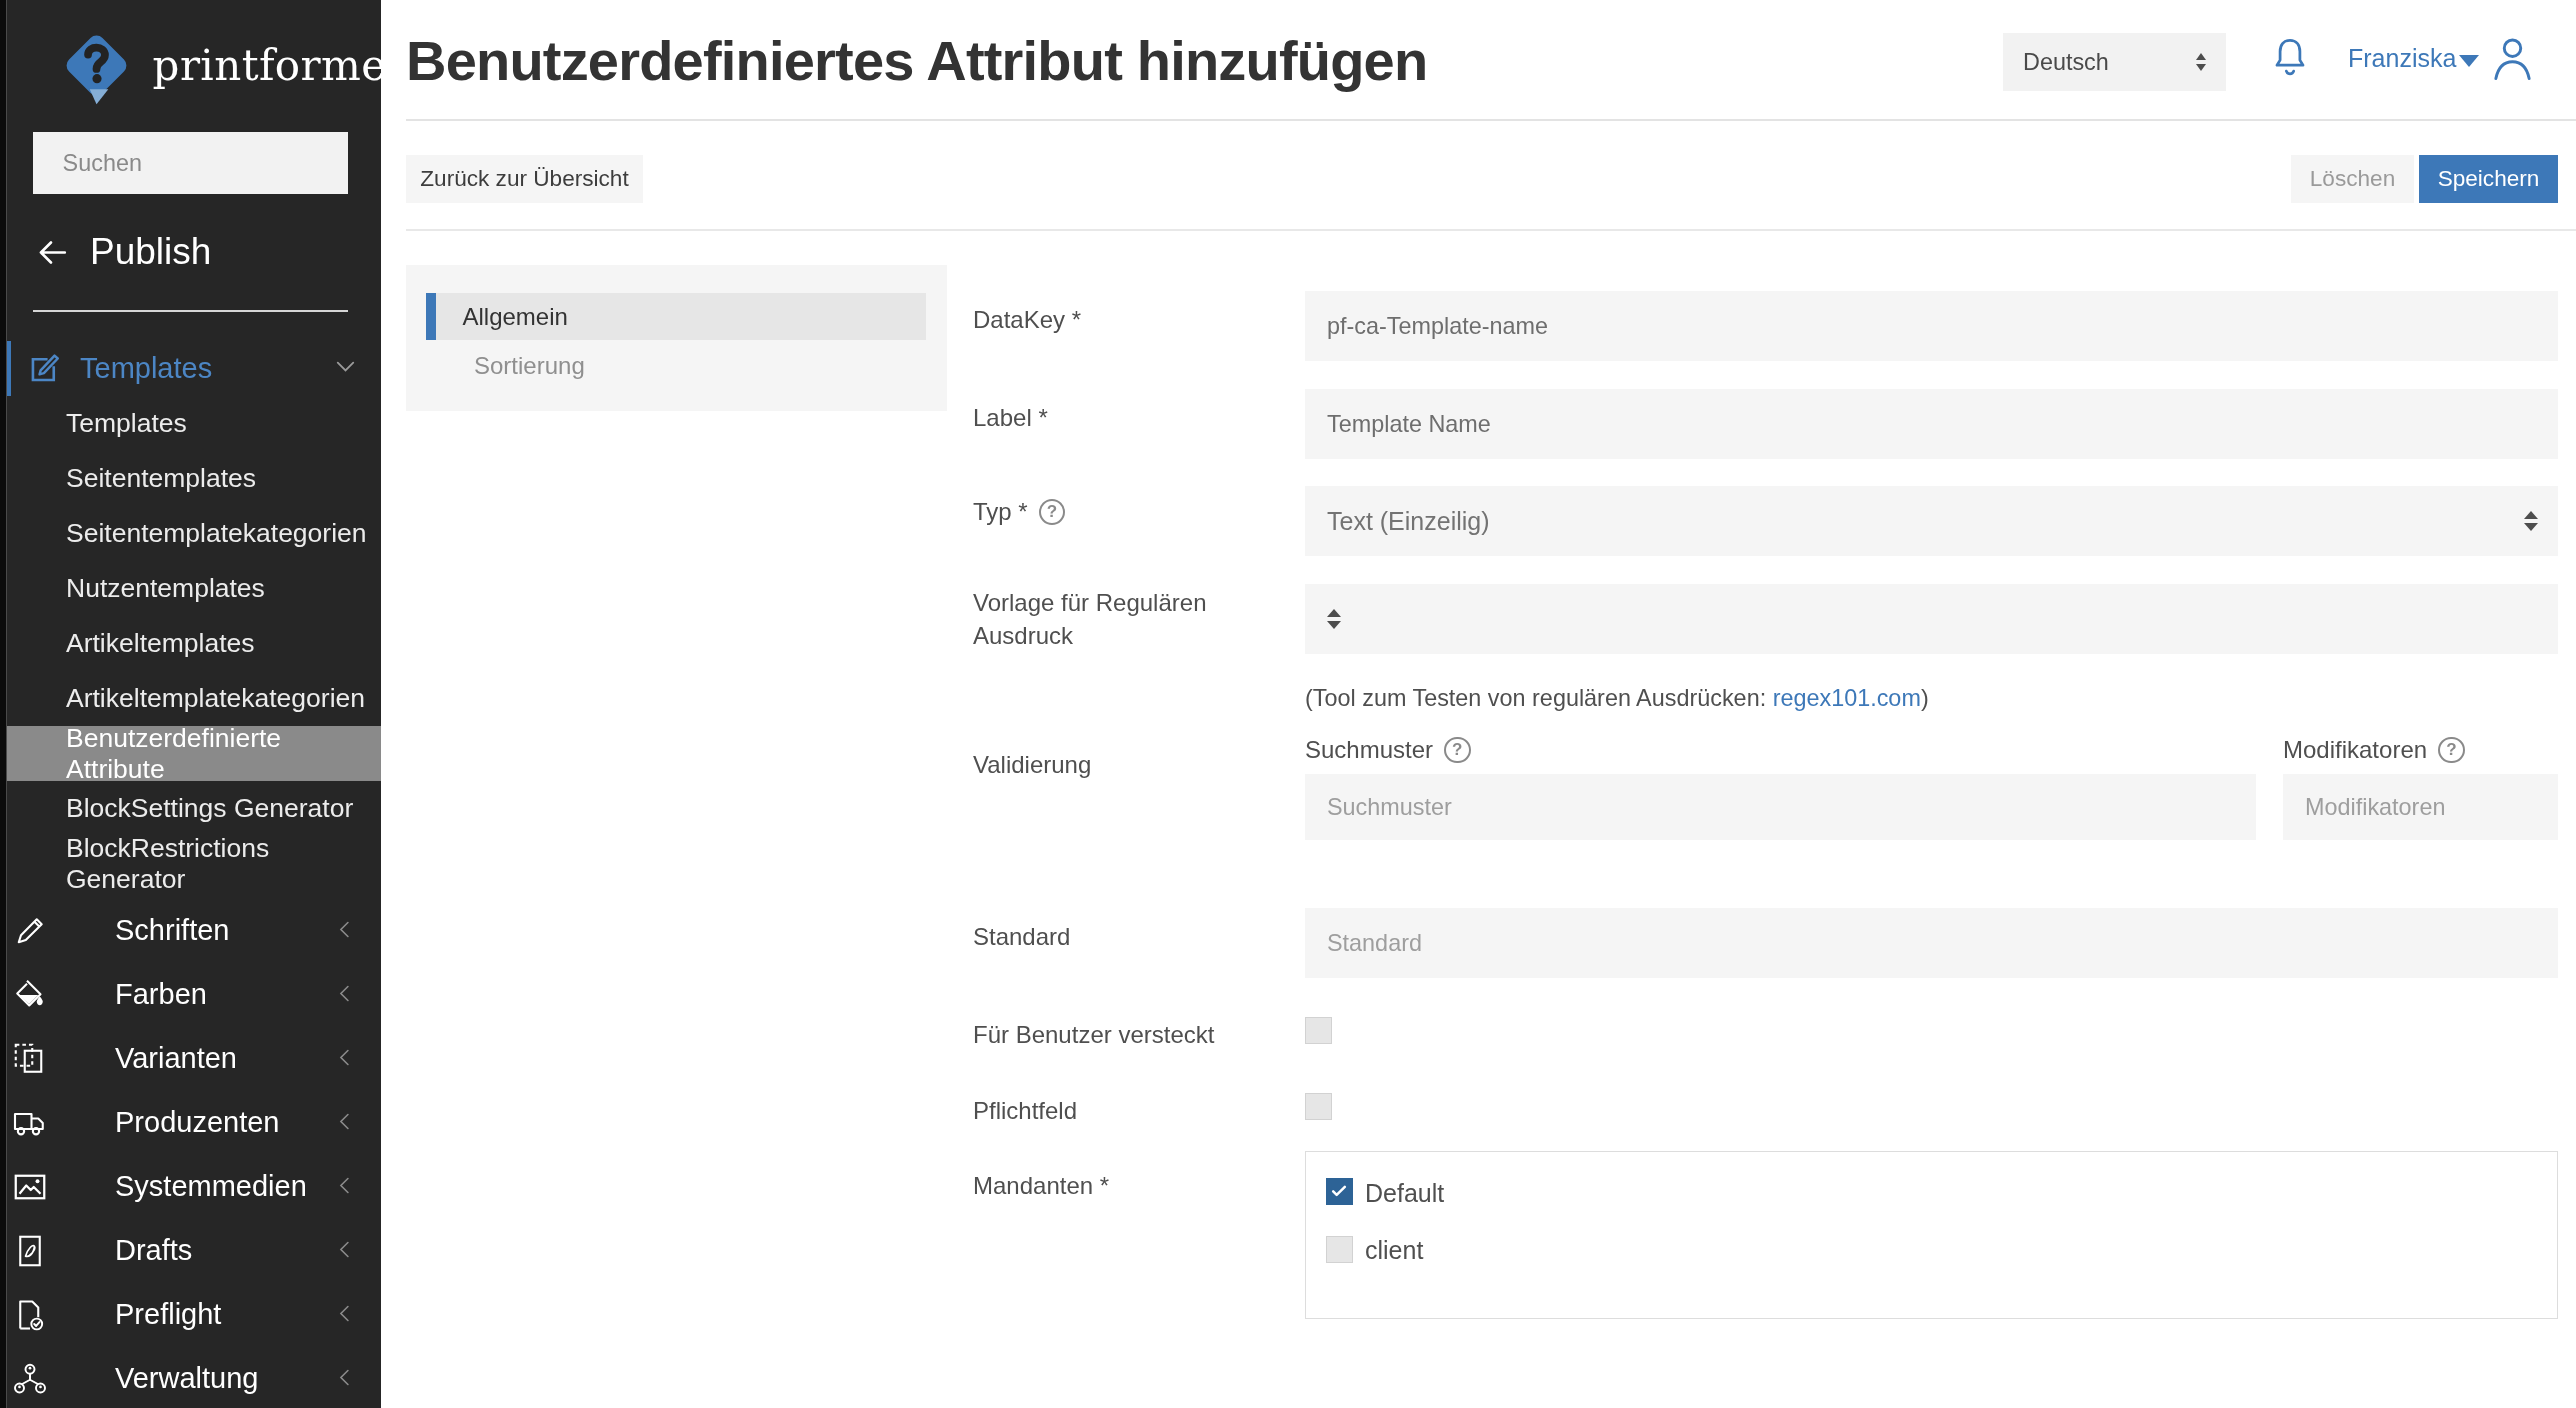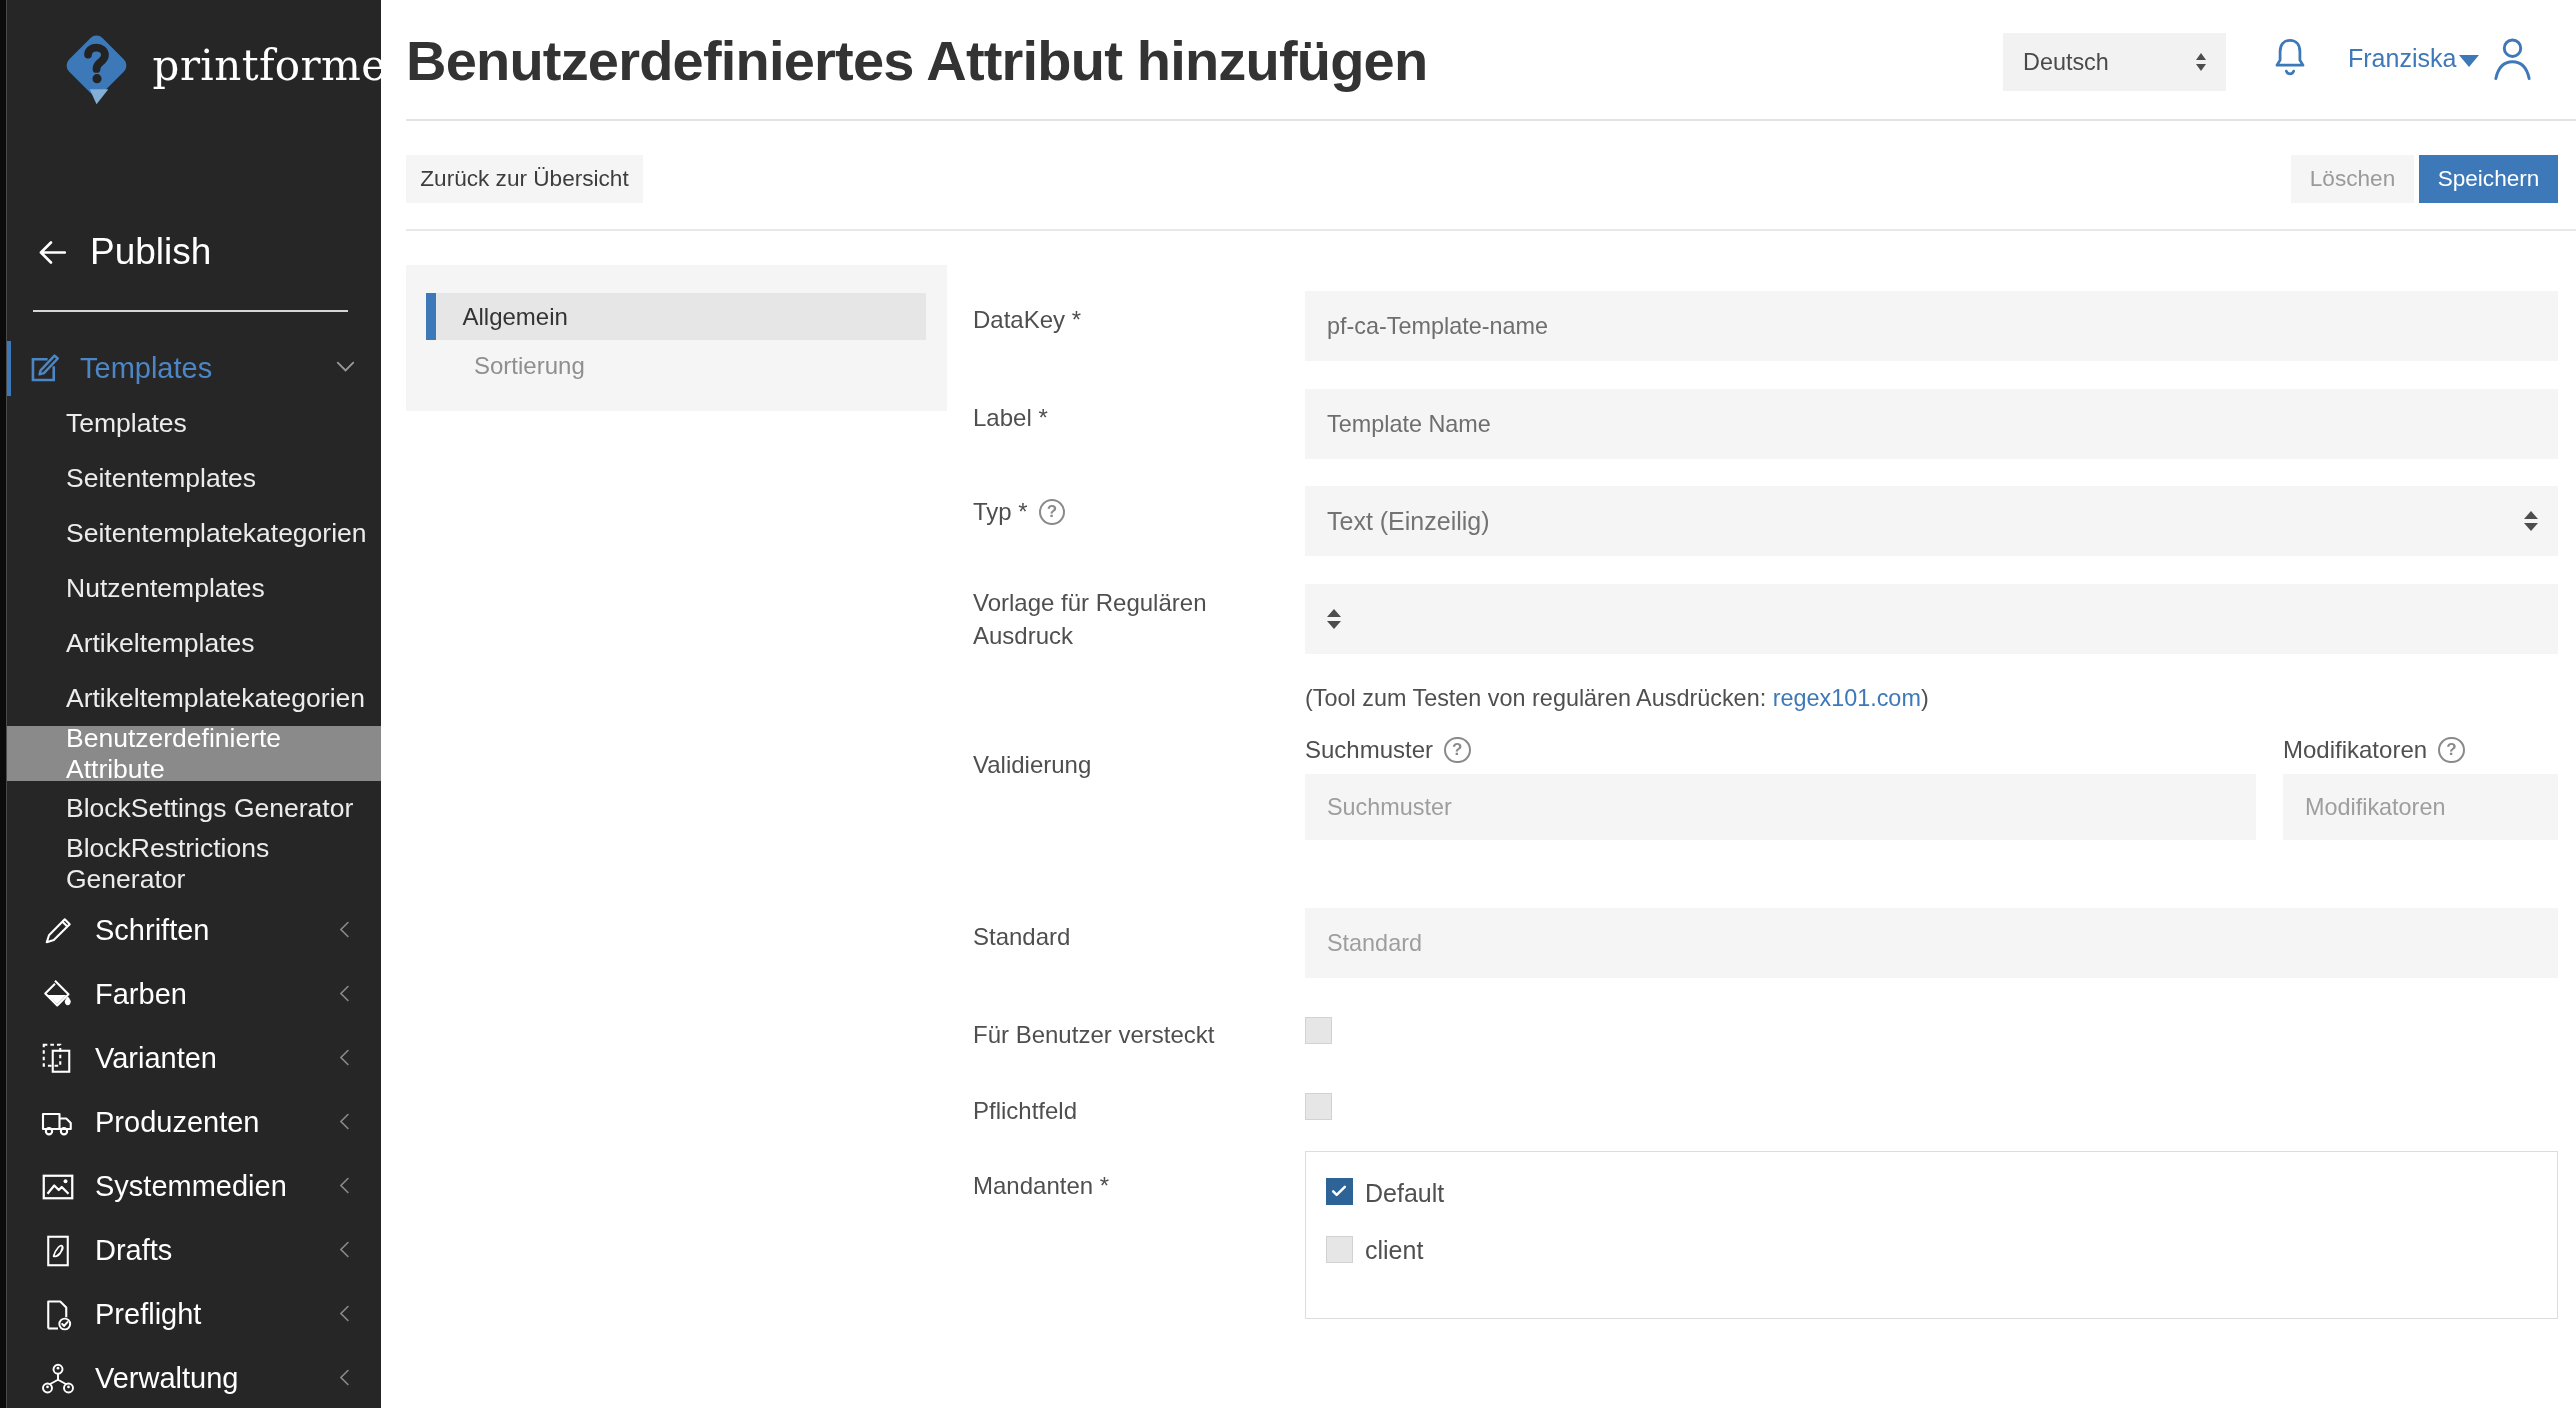--- a/index.html
+++ b/index.html
@@ -27,21 +27,21 @@
   .nav { position:absolute; left:0; top:340px; width:381px; }
   .group-header { position:relative; height:56px; display:flex; align-items:center; padding-left:26px; cursor:pointer; }
   .group-header .bluebar { position:absolute; left:0; top:0.8px; width:11px; height:55px; background:#3d78b8; }
   .group-header .glabel { margin-left:17px; color:#4c86c5; font-size:29px; }
   .group-header .chev { position:absolute; right:20px; top:50%; transform:translateY(-50%); }
 
   .subitem { height:55px; display:flex; align-items:center; padding-left:66px; font-size:26.5px; color:#ececec; cursor:pointer; }
   .subitem.active { background:#8a8a8a; color:#fff; }
 
   .nav-spacer { height:7.8px; }
-  .section { position:relative; height:64px; display:flex; align-items:center; padding-left:40px; cursor:pointer; }
+  .section { position:relative; height:64px; display:flex; align-items:center; padding-left:12px; cursor:pointer;gap:48px; }
   .section .icon { width:36px; height:36px; flex:0 0 36px; display:flex; }
   .section .slabel { margin-left:19px; color:#fff; font-size:29px; }
   .section .chevl { position:absolute; right:22px; top:50%; transform:translateY(-50%); }
 
   
   .main { position:absolute; left:381px; top:0; width:2195px; height:1408px; background:#fff; }
 
   .page-title { position:absolute; left:25px; top:28px; font-size:56px; font-weight:700; color:#333; letter-spacing:-0.8px; }
 
   .lang-select { position:absolute; left:1622px; top:33px; width:223px; height:58px; background:#f2f2f2; display:flex; align-items:center; padding:0 20px; cursor:pointer; }
@@ -105,20 +105,27 @@
   <div class="logo">
     <svg viewBox="0 0 48 48">
       <rect x="10" y="10" width="28" height="28" rx="5" transform="rotate(45 24 24)" fill="#3d78b8"></rect>
       <path d="M20 38 L31 38 L24 47 Z" fill="#85aed6"></path>
       <path d="M19 17.5c0-5.5 10-5.5 10 0.3 0 4.4-5 3.7-5 8.2" stroke="#232323" stroke-width="4.6" fill="none" stroke-linecap="round"></path>
       <circle cx="24.3" cy="31.8" r="2.7" fill="#232323"></circle>
     </svg>
     <span class="wordmark">printformer</span>
   </div>
 
+  <div class="searchbox">
+    <svg width="30" height="30" viewBox="0 0 24 24">
+      <circle cx="10.5" cy="10.5" r="5.6" stroke="#9a9a9a" stroke-width="1.7" fill="none"></circle>
+      <path d="M14.9 14.9 L20 20" stroke="#9a9a9a" stroke-width="1.7" stroke-linecap="round"></path>
+    </svg>
+    <input type="text" placeholder="Suchen" style="">
+  </div>
 
   <div class="publish">
     <svg width="37" height="37" viewBox="0 0 24 24">
       <path d="M20 12 H4.5 M11 5.5 L4.5 12 L11 18.5" stroke="#fff" stroke-width="1.7" fill="none" stroke-linecap="round" stroke-linejoin="round"></path>
     </svg>
     <span class="lbl">Publish</span>
   </div>
 
   <div class="side-divider"></div>
 

